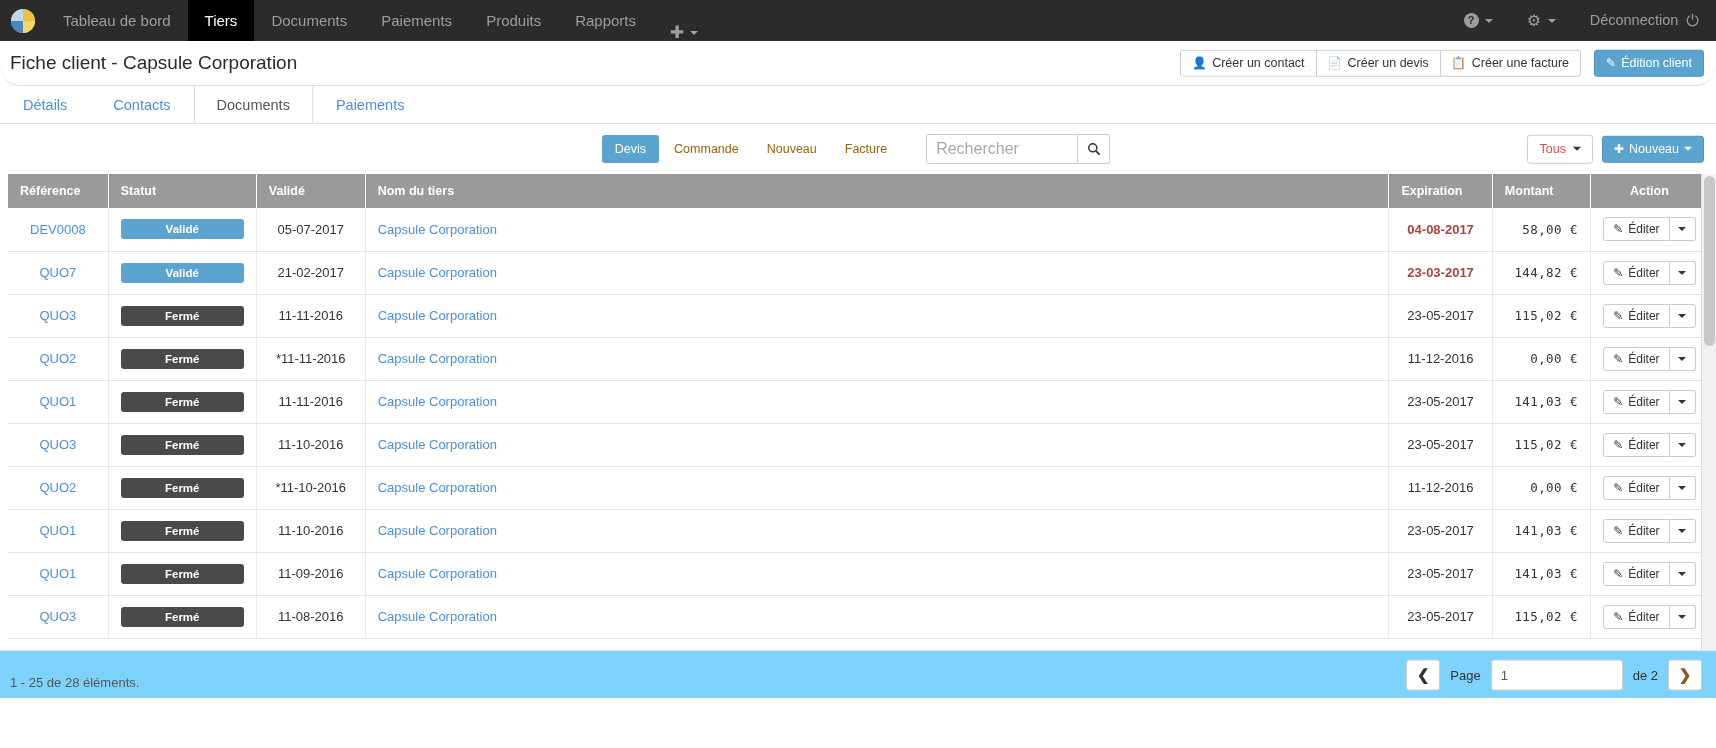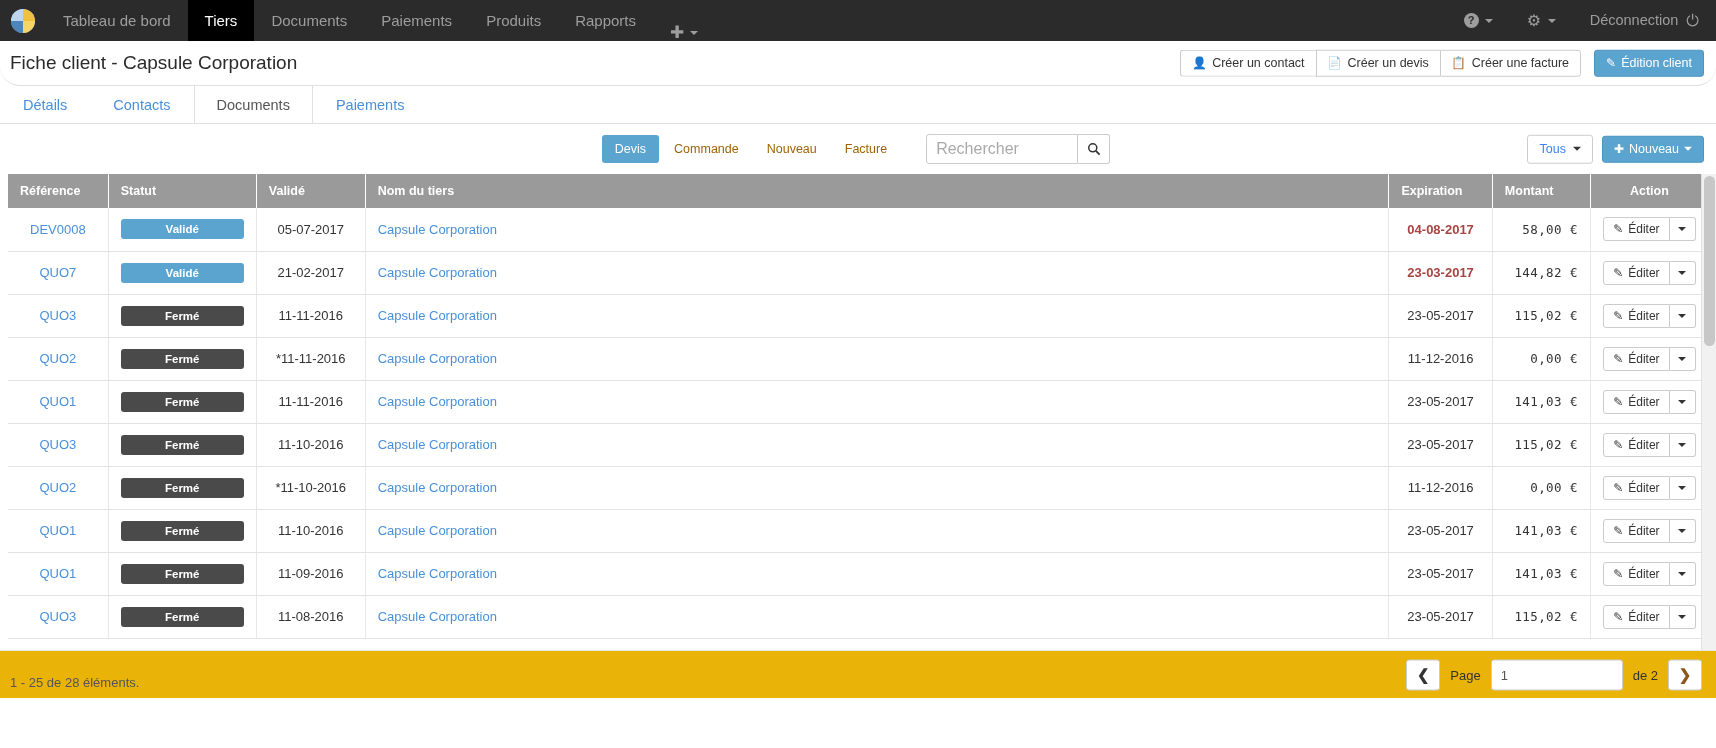--- a/index.html
+++ b/index.html
@@ -142,21 +142,21 @@
   .search-btn {
     width:32px; height:30px; border:1px solid #cccccc; border-left:0;
     border-radius:0 3px 3px 0; background:#ffffff; cursor:pointer;
     display:flex; align-items:center; justify-content:center;
   }
   .filter-right {
     position:absolute; right:12px; top:50%; transform:translateY(-50%);
     display:flex; align-items:center; gap:9px;
   }
   .btn-dd {
-    border:1px solid #cccccc; background:#fff; color:#3b82f6; border-radius:3px;
+    border:1px solid #cccccc; background:#fff; color:#ef4444; border-radius:3px;
     font-size:12.5px; padding:7px 11px; cursor:pointer;
     display:flex; align-items:center; gap:7px; line-height:1;
   }
   .caret-dk { display:inline-block; border-left:4px solid transparent;
     border-right:4px solid transparent; border-top:4px solid #333; }
   .caret-wt { display:inline-block; border-left:4px solid transparent;
     border-right:4px solid transparent; border-top:4px solid #fff; }
 
   
   .table-wrap {
@@ -215,21 +215,21 @@
   }
   .vscroll .thumb {
     position:absolute; left:2px; top:2px; width:11px; height:170px;
     background:#c7c7c7; border-radius:6px;
   }
 
   
   .footer {
     height: 48px; border-top:1px solid #e8e8e8;
     display:flex; align-items:center; padding:16px 14px 0 10px;
-    position:relative; background:#eab308;
+    position:relative; background:#7dd3fc;
   }
   .footer-count { font-size:13px; color:#555; }
   .pager { position:absolute; right:14px; top:50%; transform:translateY(-50%);
     display:flex; align-items:center; gap:10px; }
   .pg-btn {
     width:34px; height:31px; border:1px solid #cccccc; border-radius:3px;
     background:#fff; cursor:pointer; display:flex; align-items:center;
     justify-content:center; font-size:15px; color:#333; font-weight:bold;
   }
   .pg-btn.next { color:#8a5a1a; }

